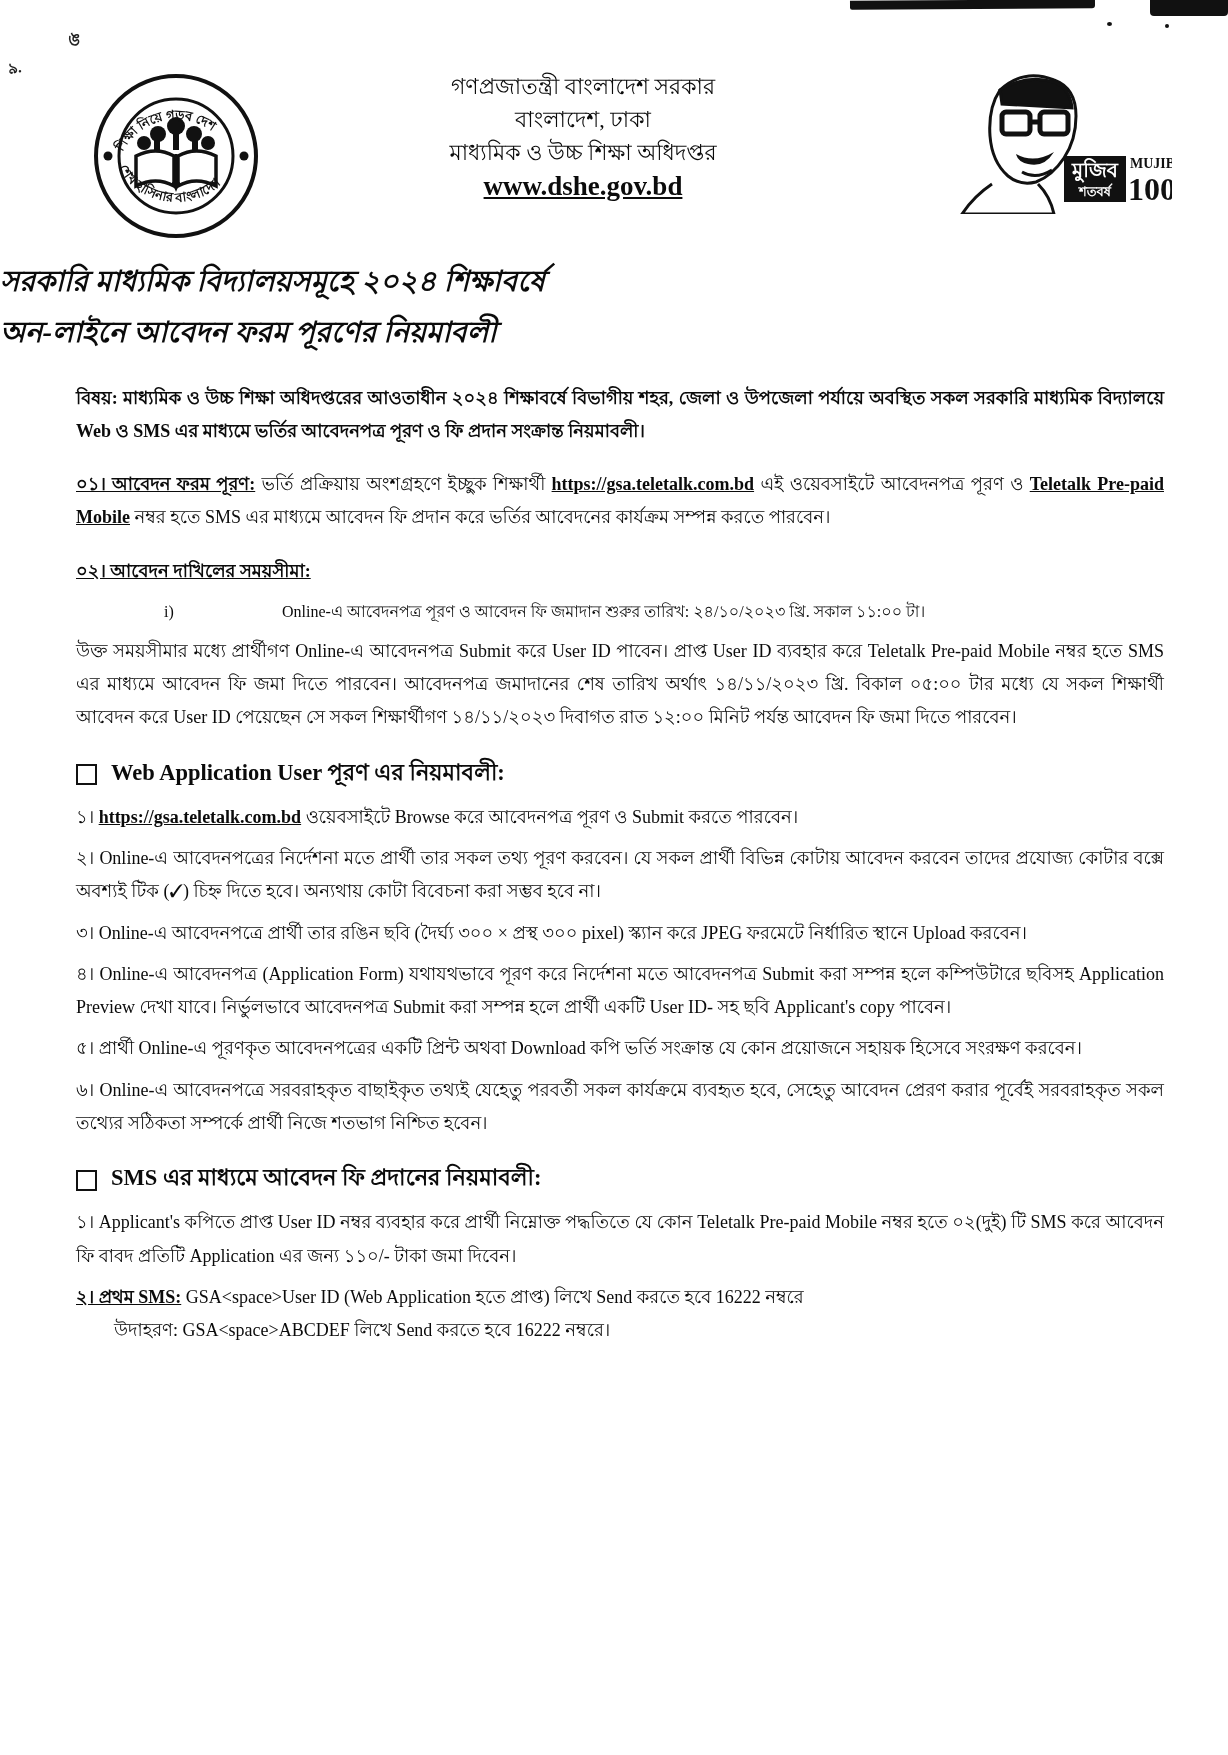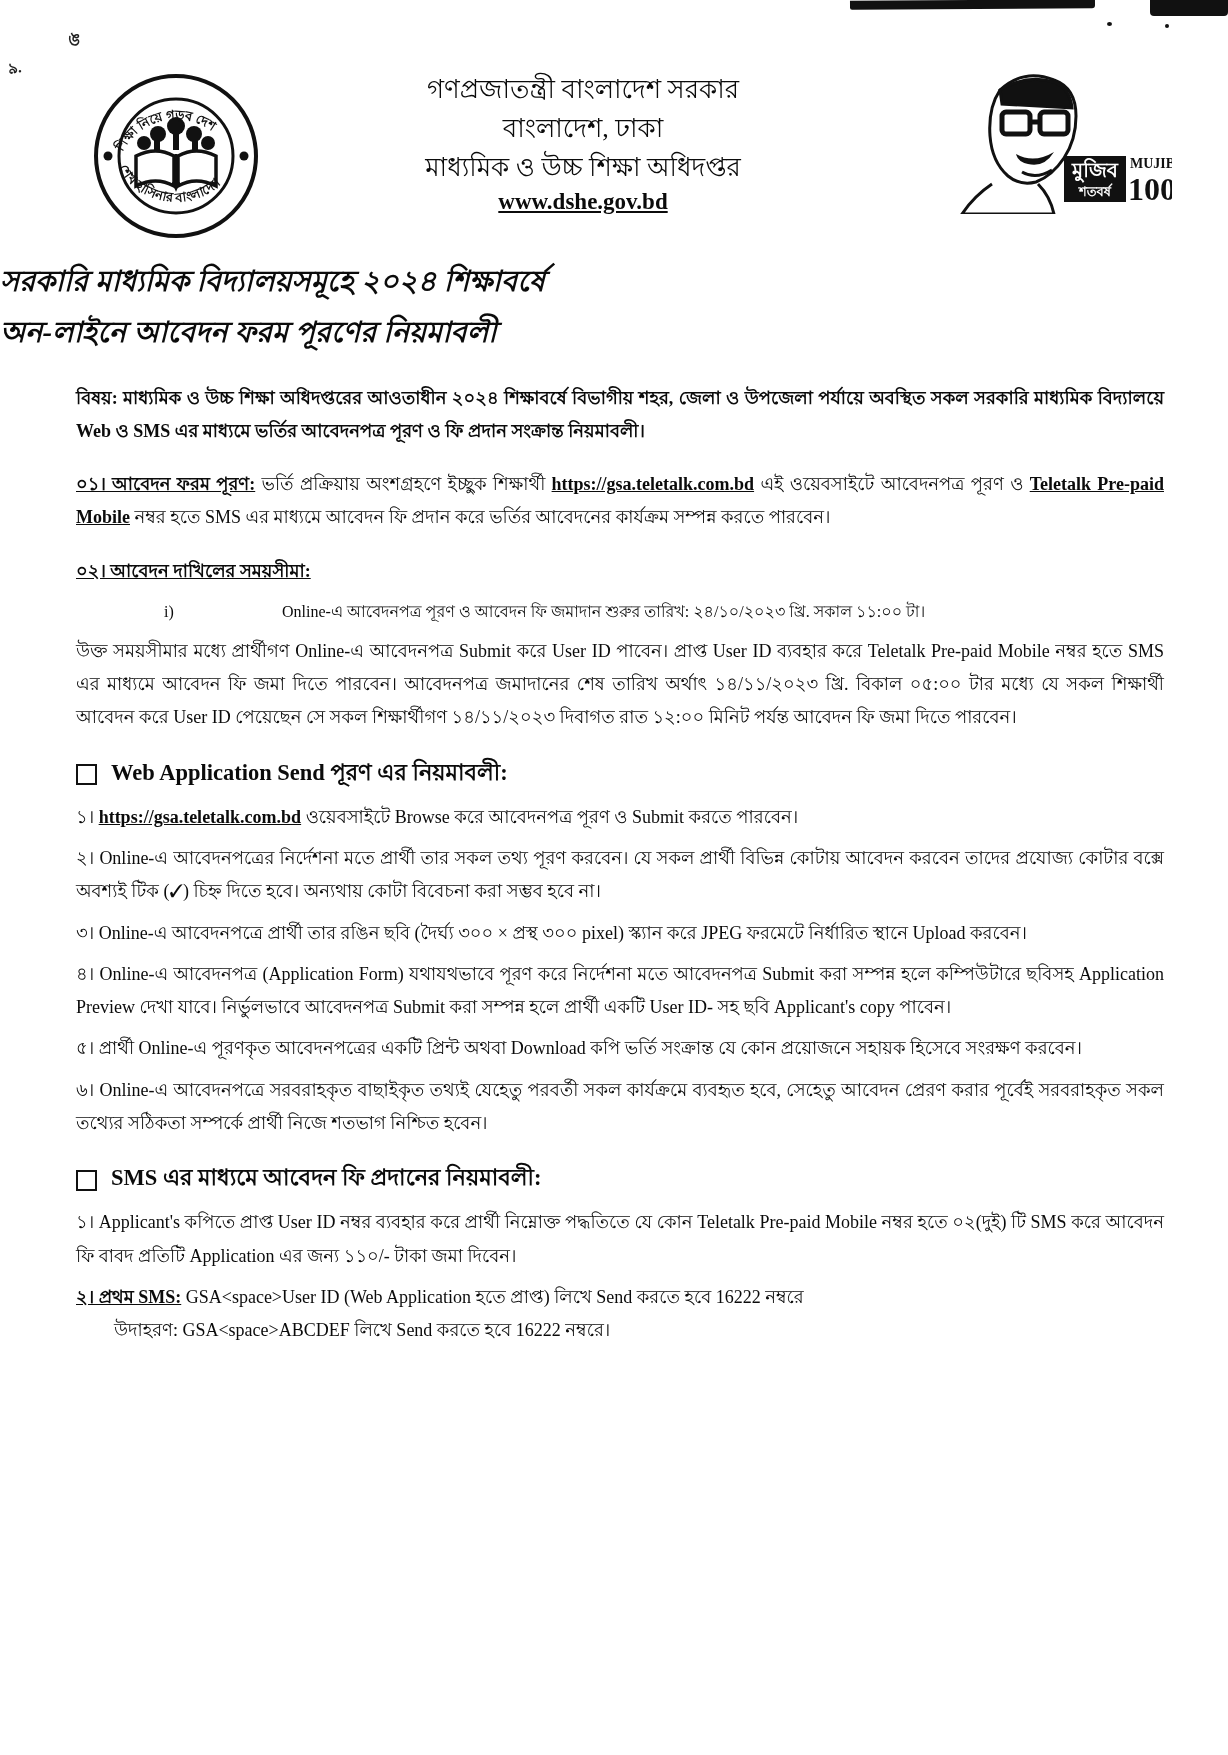--- a/index.html
+++ b/index.html
@@ -20,22 +20,22 @@
   .artifact-dot2 { left:1165px; top:24px; width:4px; height:4px; border-radius:50%; }
   .pen-mark { position:absolute; color:#222; font-weight:bold; }
   .pen-mark-1 { left:68px; top:26px; font-size:17px; transform:rotate(12deg); }
   .pen-mark-2 { left:8px; top:56px; font-size:15px; transform:rotate(-8deg); }
 
   .content { padding:0 64px 0 76px; }
 
   header.doc-header { display:flex; align-items:flex-start; padding:64px 56px 0 84px; }
   .logo-left { width:190px; flex:0 0 auto; }
   .head-center { flex:1 1 auto; text-align:center; padding-top:6px; }
-  .head-center .gov-line { font-size:26px; line-height:1.5; }
-  .head-center .website { font-size:23px; font-weight:bold; text-decoration:underline; margin-top:2px; }
+  .head-center .gov-line { font-size:22px; line-height:1.5; }
+  .head-center .website { font-size:27px; font-weight:bold; text-decoration:underline; margin-top:2px; }
   .logo-right { width:280px; flex:0 0 auto; text-align:right; }
 
   .doc-title { text-align:left; font-size:29px; font-weight:bold; line-height:1.75; margin:10px 0 0 0;font-style:italic; }
 
   .para, .subject { font-size:18px; line-height:1.85; text-align:justify; margin:0; }
   .subject { font-weight:bold; margin-top:24px; }
   .bold { font-weight:bold;text-decoration:underline; }
   .underline { text-decoration:underline; }
 
   .p-gap { margin-top:8px; }
@@ -154,21 +154,21 @@
     <p class="para p-gap-lg bold">০২। আবেদন দাখিলের সময়সীমা:</p>
 
     <div class="roman-item">
       <span class="marker">i)</span><span>Online-এ আবেদনপত্র পূরণ ও আবেদন ফি জমাদান শুরুর তারিখ: ২৪/১০/২০২৩ খ্রি. সকাল ১১:০০ টা।</span>
     </div>
 
     <p class="para p-gap">উক্ত সময়সীমার মধ্যে প্রার্থীগণ Online-এ আবেদনপত্র Submit করে User ID পাবেন। প্রাপ্ত User ID ব্যবহার করে Teletalk Pre-paid Mobile নম্বর হতে SMS এর মাধ্যমে আবেদন ফি জমা দিতে পারবেন। আবেদনপত্র জমাদানের শেষ তারিখ অর্থাৎ ১৪/১১/২০২৩ খ্রি. বিকাল ০৫:০০ টার মধ্যে যে সকল শিক্ষার্থী আবেদন করে User ID পেয়েছেন সে সকল শিক্ষার্থীগণ ১৪/১১/২০২৩ দিবাগত রাত ১২:০০ মিনিট পর্যন্ত আবেদন ফি জমা দিতে পারবেন।</p>
 
     <div class="section-head">
       <span class="checkbox-glyph"></span>
-      <span class="heading-text">Web Application Send পূরণ এর নিয়মাবলী:</span>
+      <span class="heading-text">Web Application User পূরণ এর নিয়মাবলী:</span>
     </div>
 
     <p class="para p-gap">
       <span>১। </span><span class="bold underline">https://gsa.teletalk.com.bd</span><span> ওয়েবসাইটে Browse করে আবেদনপত্র পূরণ ও Submit করতে পারবেন।</span>
     </p>
 
     <p class="para p-gap">
       <span>২। </span><span>Online-এ আবেদনপত্রের নির্দেশনা মতে প্রার্থী তার সকল তথ্য পূরণ করবেন। যে সকল প্রার্থী বিভিন্ন কোটায় আবেদন করবেন তাদের প্রযোজ্য কোটার বক্সে অবশ্যই টিক (✓) চিহ্ন দিতে হবে। অন্যথায় কোটা বিবেচনা করা সম্ভব হবে না।</span>
     </p>
 

